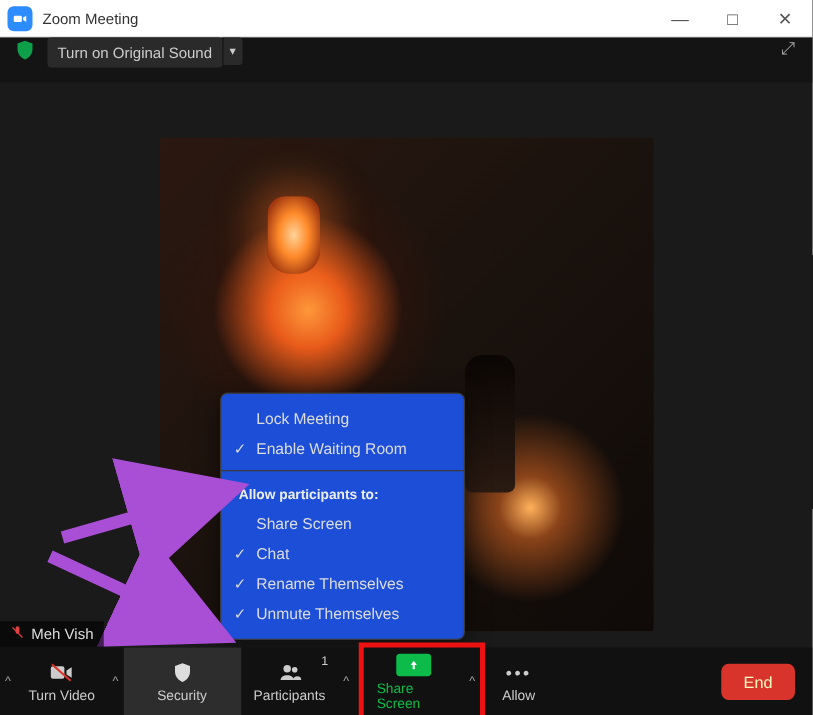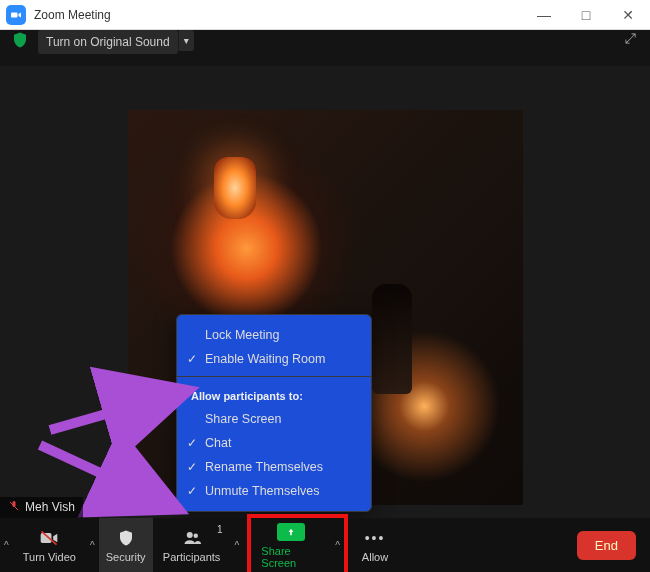--- a/index.html
+++ b/index.html
@@ -148,21 +148,21 @@
               <rect x="2" y="6" width="13" height="12" rx="2" fill="#ccc"></rect>
               <path d="M17 10 L22 7 V17 L17 14 Z" fill="#ccc"></path>
               <line x1="3" y1="4" x2="21" y2="20" stroke="#d9342b" stroke-width="2"></line>
             </svg>
         </div>
         <span>Turn Video</span>
       </div>
       <div class="tb-caret">^</div>
     </div>
 
-    <div class="tb-item active" style="width:54px">
+    <div class="tb-item active" style="width:94px">
       <div class="ico">
         <svg width="18" height="20" viewBox="0 0 24 24">
             <path fill="#ddd" d="M12 2 L20 5 V11 C20 16 16.5 20.5 12 22 C7.5 20.5 4 16 4 11 V5 Z"></path>
           </svg>
       </div>
       <span>Security</span>
     </div>
 
     <div class="tb-group">
       <div class="tb-item" style="width:78px">

